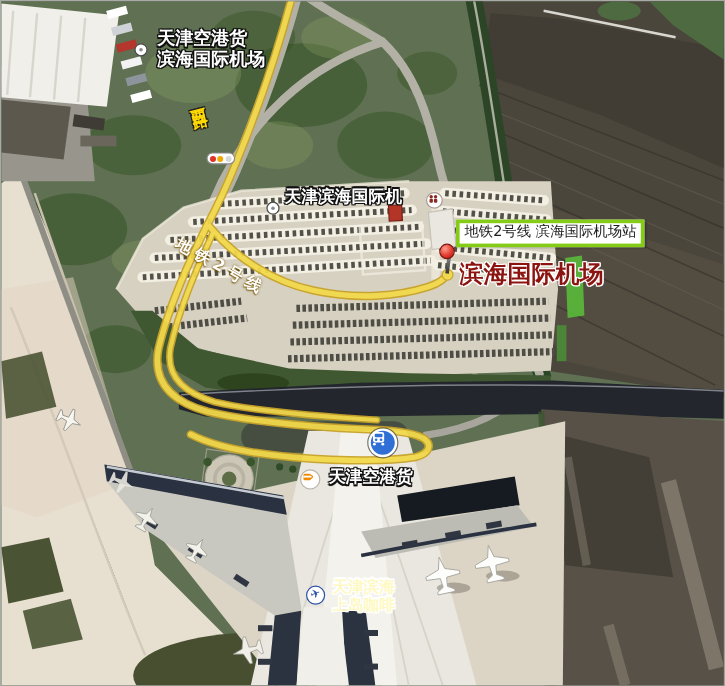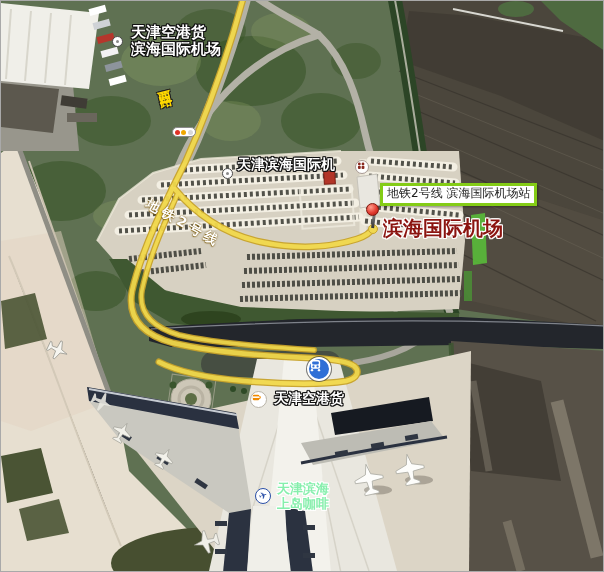--- a/index.html
+++ b/index.html
@@ -25,21 +25,21 @@
     writing-mode:vertical-rl;text-orientation:upright;letter-spacing:2px;
     transform:rotate(-14deg);
     text-shadow:-1px -1px 0 #222,1px -1px 0 #222,-1px 1px 0 #222,1px 1px 0 #222;}
   .banner{left:146px;top:194px;font-size:13.5px;color:#fff;font-weight:bold;
     letter-spacing:4px;transform:rotate(29deg);transform-origin:left center;
     text-shadow:0 0 2px rgba(120,85,0,.95),0 1px 1px rgba(120,85,0,.8);}
   .tooltip{left:379px;top:182px;font-size:12px;color:#1c1c1c;background:#fff;
     border:3px solid #84cc16;padding:1px 4px 2px 4px;box-shadow:1px 1px 2px rgba(0,0,0,.35);}
   .lbl-poi{left:382px;top:216px;font-size:20px;color:#8b1410;}
   .lbl-coffee{left:273px;top:389px;font-size:14px;}
-  .lbl-terminal{left:276px;top:481px;font-size:13px;color:#86efac;font-family:Liberation Serif, serif;}
+  .lbl-terminal{left:276px;top:481px;font-size:13px;color:#fef9c3;font-family:Liberation Serif, serif;}
   
   .dot{position:absolute;width:11px;height:11px;border-radius:50%;
     background:#fff;border:1.5px solid #4a4a4a;box-sizing:border-box;}
   .dot::after{content:"";position:absolute;left:2.5px;top:2.5px;width:3px;height:3px;
     border-radius:50%;background:#8a8a8a;}
   .tlight{position:absolute;left:171px;top:126px;width:24px;height:10px;background:#fff;
     border:1px solid #8a8a8a;border-radius:5px;display:flex;align-items:center;
     justify-content:space-around;padding:0 1px;box-sizing:border-box;}
   .tlight i{width:5px;height:5px;border-radius:50%;display:block;}
   .pin{position:absolute;left:362px;top:202px;width:22px;height:32px;}

